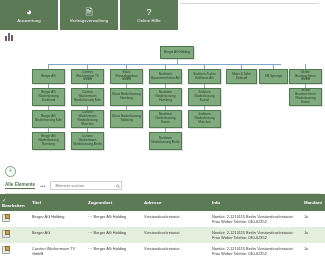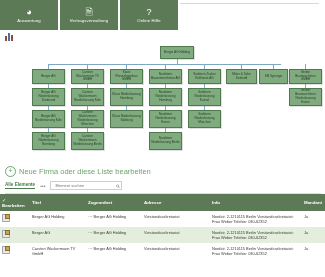--- a/index.html
+++ b/index.html
@@ -212,21 +212,20 @@
       <span>Gerber Baumaschinen GMBH</span>
     </div>
   <div class="edge v" style="left:305px;top:42px;height:4px;"></div>
   <div class="node" style="left:289px;top:46px;width:33px;height:18px;">
       <span>Gerber Baumaschinen Niederlassung Essen</span>
     </div>
 </div>
 
 <div class="newlink">
   <div class="plus">+</div>
-  <div class="txt">Neue Firma oder diese Liste bearbeiten</div>
 </div>
 
 <div class="filterrow">
   <div class="allitems">Alle Elemente</div>
   <div class="dots">•••</div>
   <div class="searchbox">
     <input placeholder="Element suchen" style="">
     <span class="mag">⚲</span>
   </div>
 </div>

